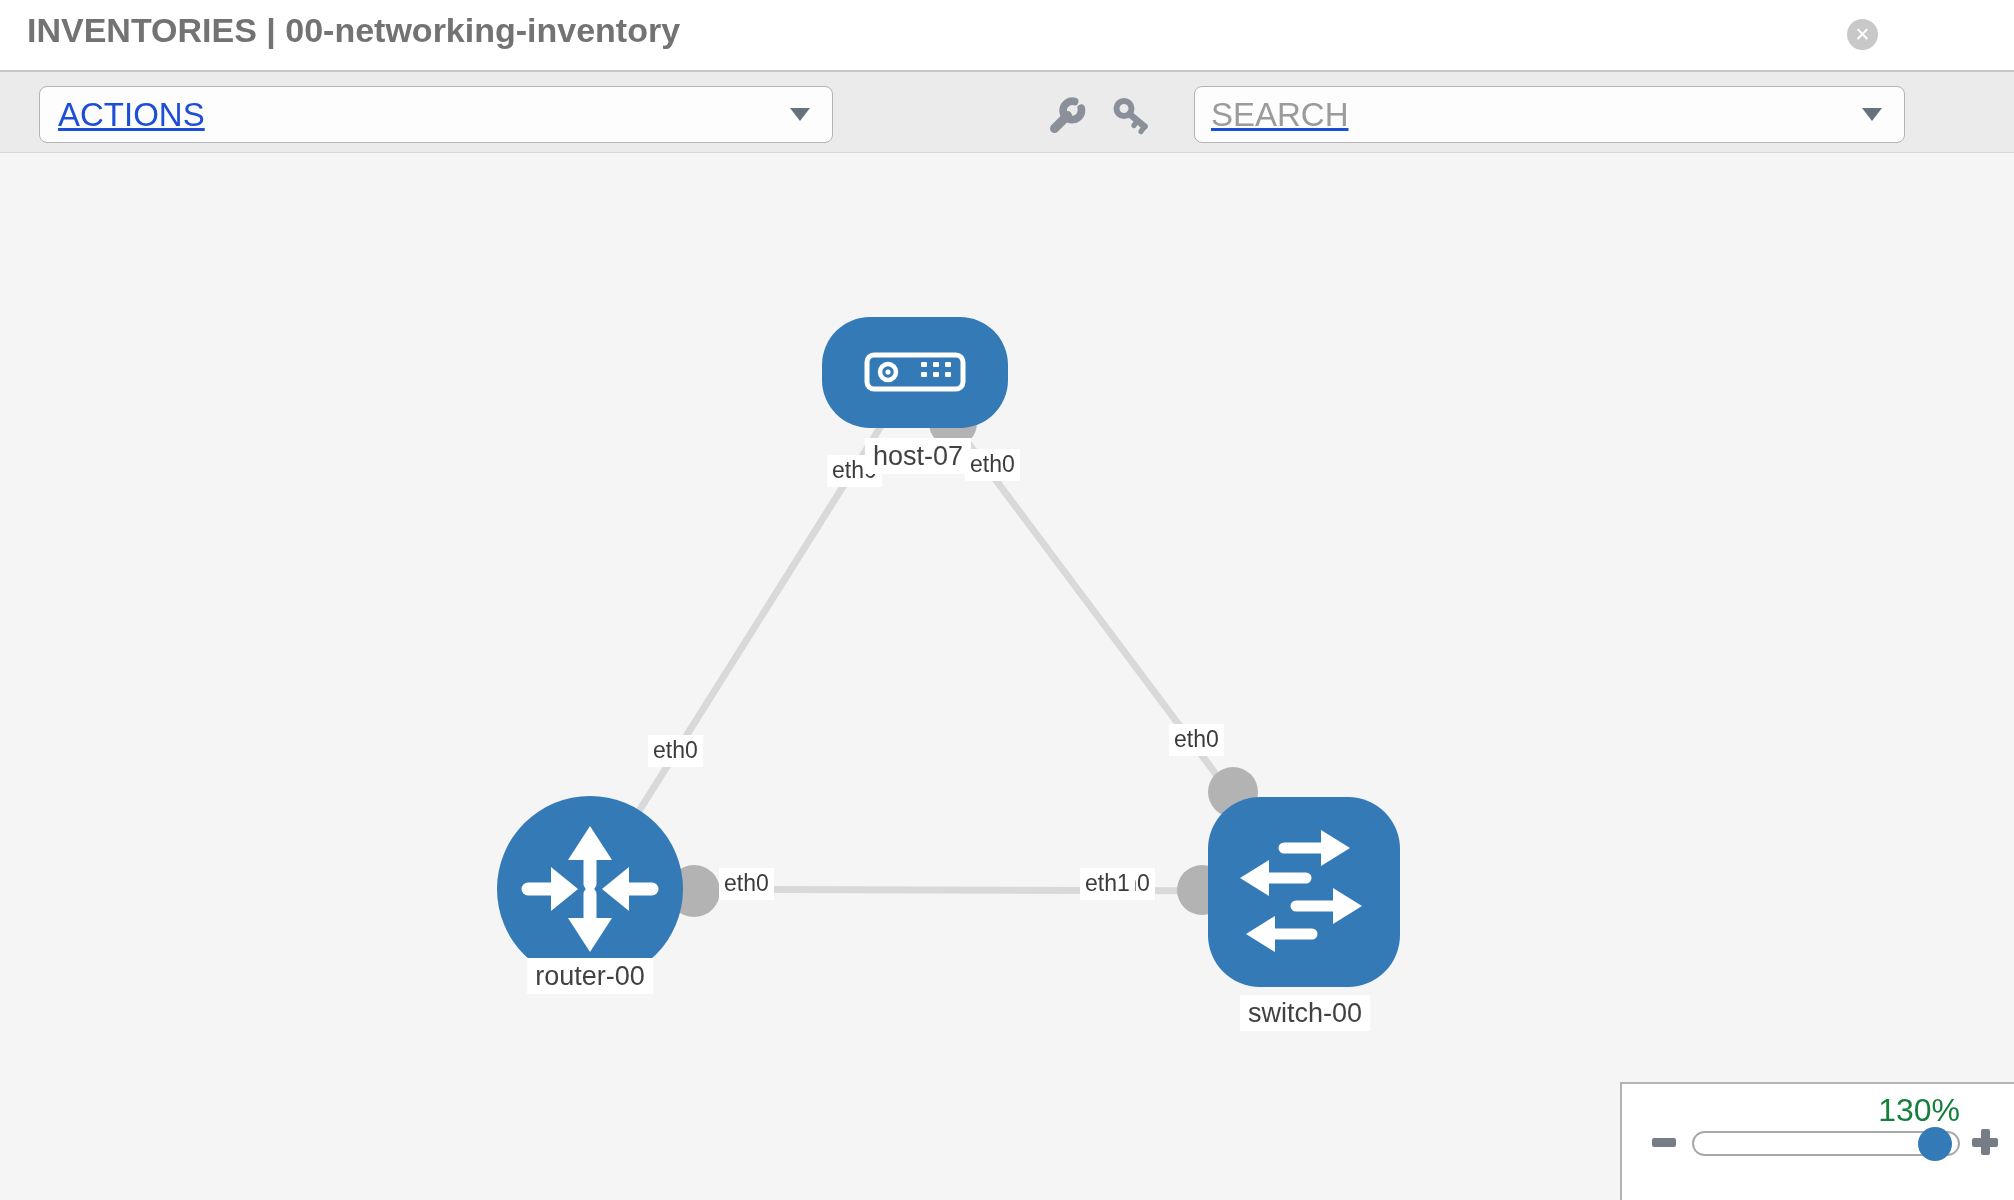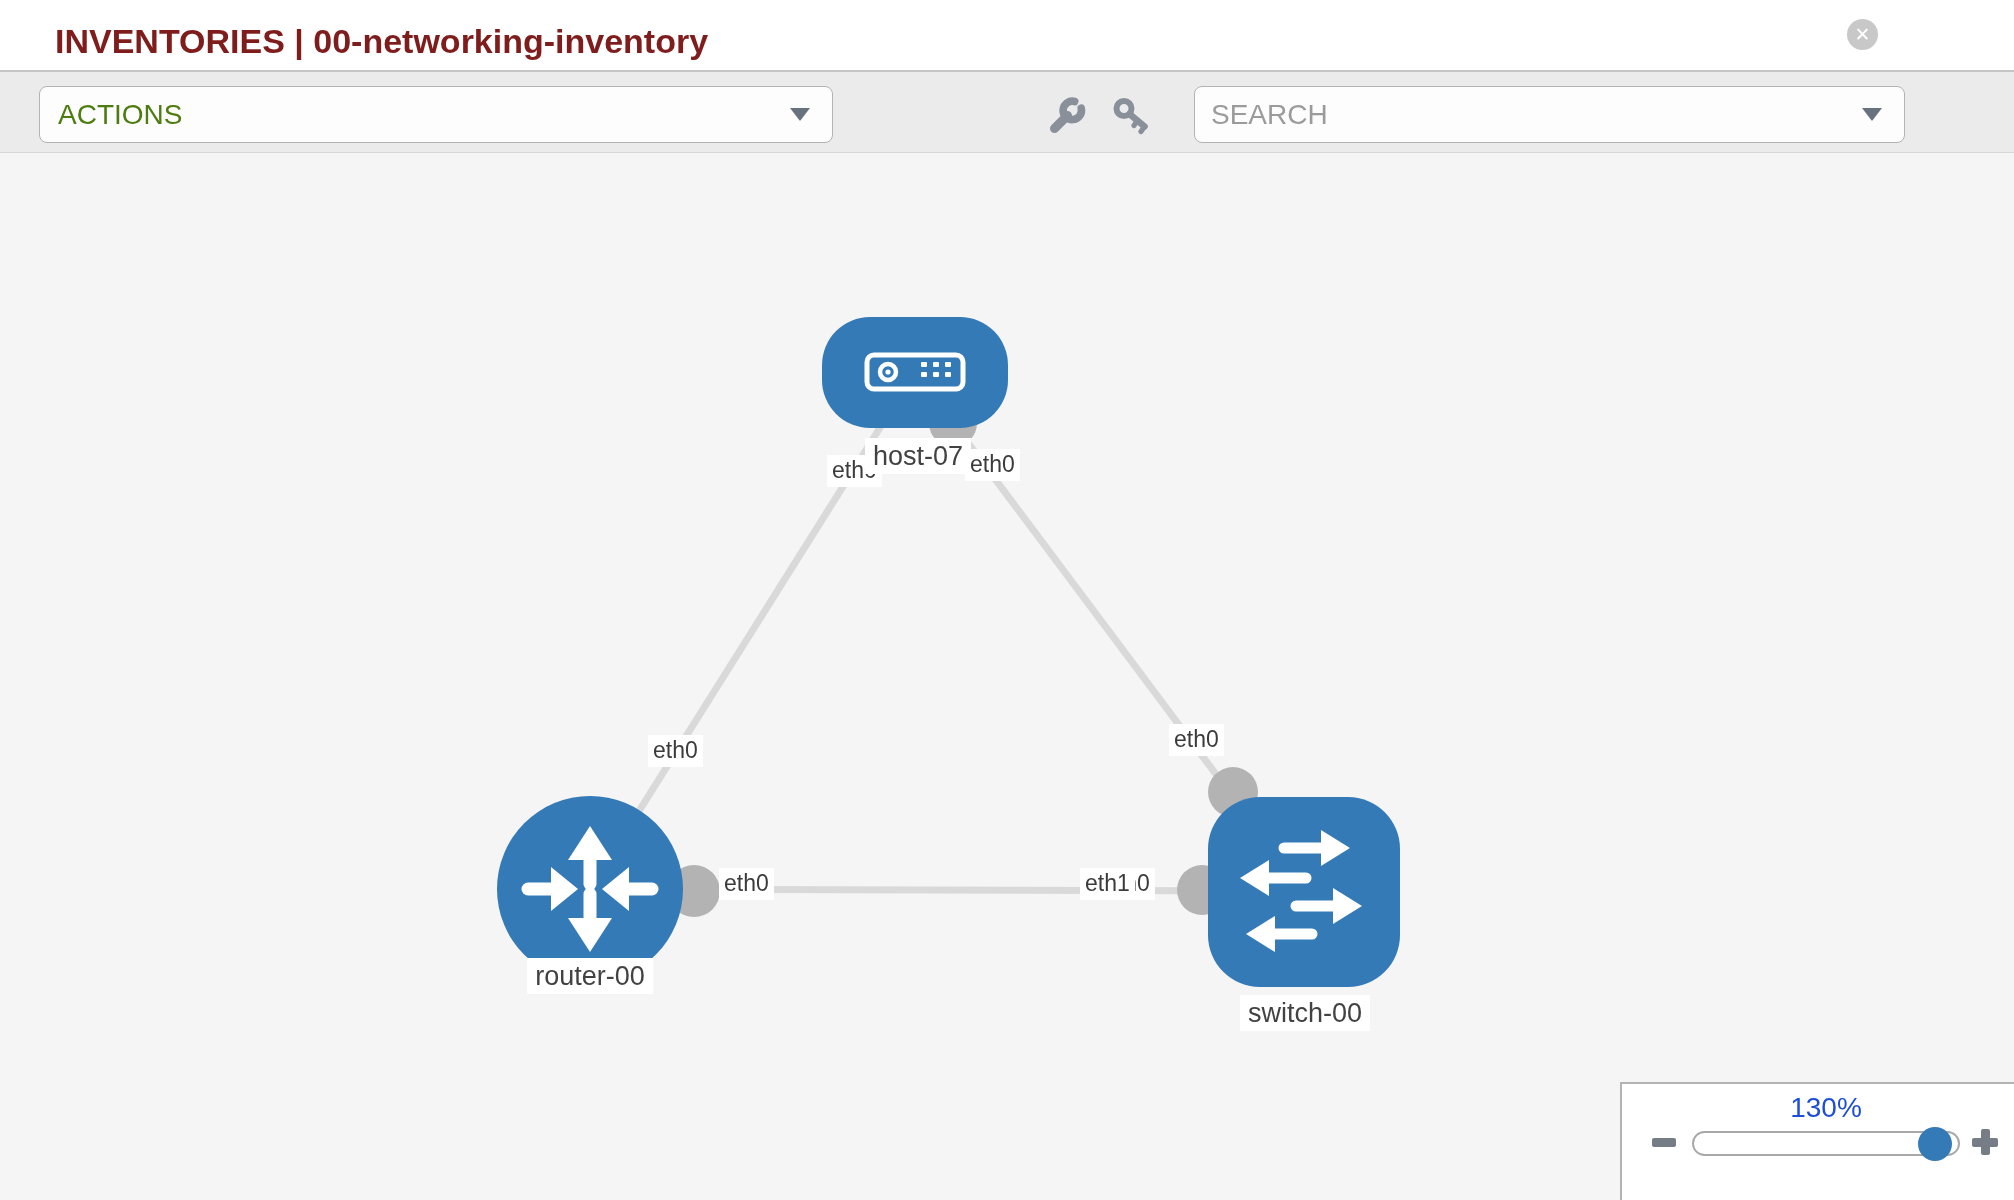--- a/index.html
+++ b/index.html
@@ -11,24 +11,23 @@
     position: relative;
   }
   .page { position: absolute; inset: 0; width: 2014px; height: 1200px; }
 
   
   .app-header {
     position: absolute; left: 0; top: 0; width: 2014px; height: 70px;
     background: #ffffff; z-index: 30;
   }
   .page-title {
-    position: absolute; left: 27px; top: 22px;
-    font-size: 34px; font-weight: 700; color: #7f1d1d; letter-spacing: 0px;
+    position: absolute; left: 27px; top: 11px;
+    font-size: 34px; font-weight: 700; color: #737373; letter-spacing: 0px;
     white-space: nowrap;
-    margin-left: 28px;
   }
   .close-btn {
     position: absolute; left: 1847px; top: 19px; width: 31px; height: 31px;
     background: #c8c8c8; border-radius: 50%;
     display: flex; align-items: center; justify-content: center;
     cursor: pointer;
   }
   .close-btn span {
     color: #ffffff; font-size: 19px; font-weight: 700; line-height: 1;
   }
@@ -45,21 +44,21 @@
   .fake-select {
     position: absolute; top: 14px; height: 57px;
     background: #fdfdfd; border: 1px solid #b3b3b3; border-radius: 8px;
     box-sizing: border-box;
     display: flex; align-items: center;
     cursor: pointer;
   }
   .actions-select { left: 39px; width: 794px; }
   .search-select  { left: 1182px; width: 711px; margin-left: 12px; }
   .fake-select .sel-label, .search-input {
-    font-size: 28px; color: #4d7c0f;
+    font-size: 33px; color: #1d4ed8; text-decoration: underline;
   }
   .fake-select .sel-label { padding-left: 18px; flex: 1; }
   .search-input {
     flex: 1; border: none; outline: none; background: transparent;
     padding-left: 16px; height: 100%;
     font-family: "Liberation Sans", "DejaVu Sans", sans-serif;
   }
   .search-input::placeholder { color: #9b9b9b; opacity: 1; }
   .chevron {
     width: 0; height: 0; margin-right: 22px;
@@ -90,21 +89,21 @@
   .chip.front-chip { z-index: 11; }
 
   
   .zoom-panel {
     position: absolute; left: 1620px; top: 1082px; width: 400px; height: 124px;
     background: #ffffff; border: 2px solid #b3b3b3; box-sizing: border-box;
     z-index: 30;
   }
   .zoom-level {
     position: absolute; left: 70px; top: 8px; width: 268px;
-    text-align: center; font-size: 28px; color: #1d4ed8;
+    text-align: right; font-size: 32px; color: #15803d;
   }
   .zoom-out {
     position: absolute; left: 30px; top: 54px; width: 24px; height: 9px;
     background: #767d86; border-radius: 2px; cursor: pointer;
   }
   .zoom-track {
     position: absolute; left: 70px; top: 47px; width: 268px; height: 25px;
     background: #ffffff; border: 2px solid #a8a8a8; border-radius: 14px;
     box-sizing: border-box; cursor: pointer;
   }

